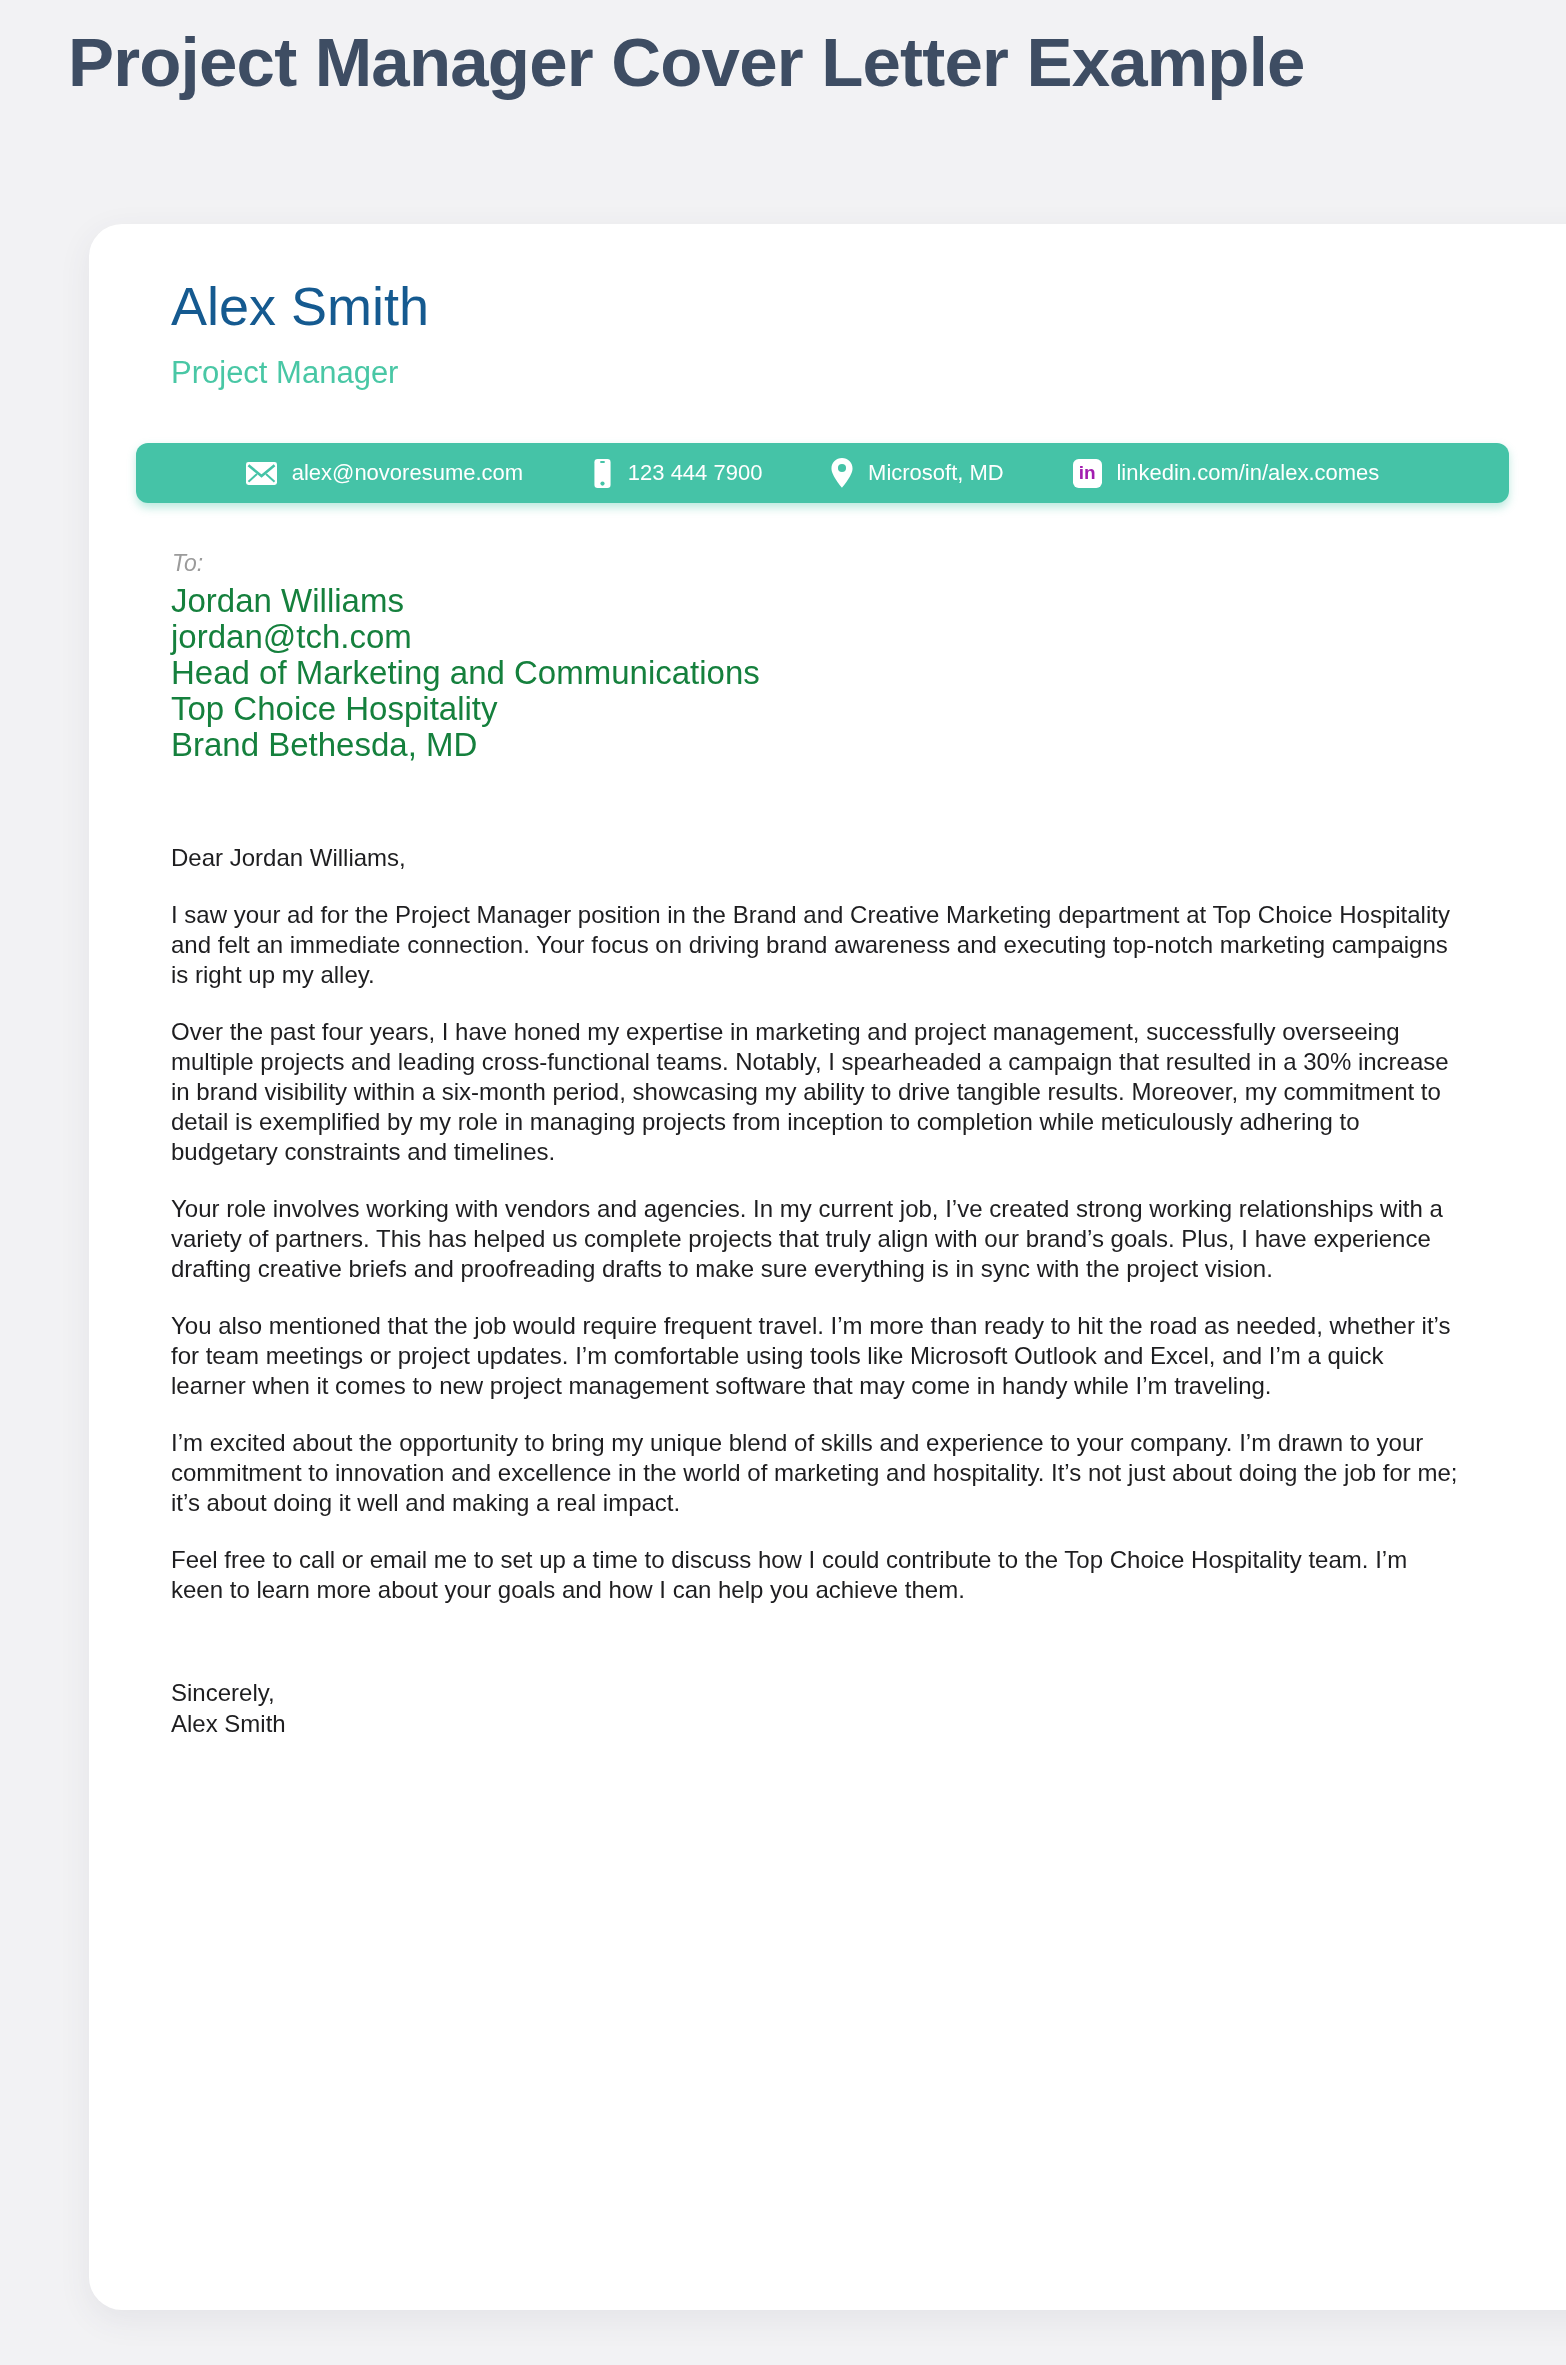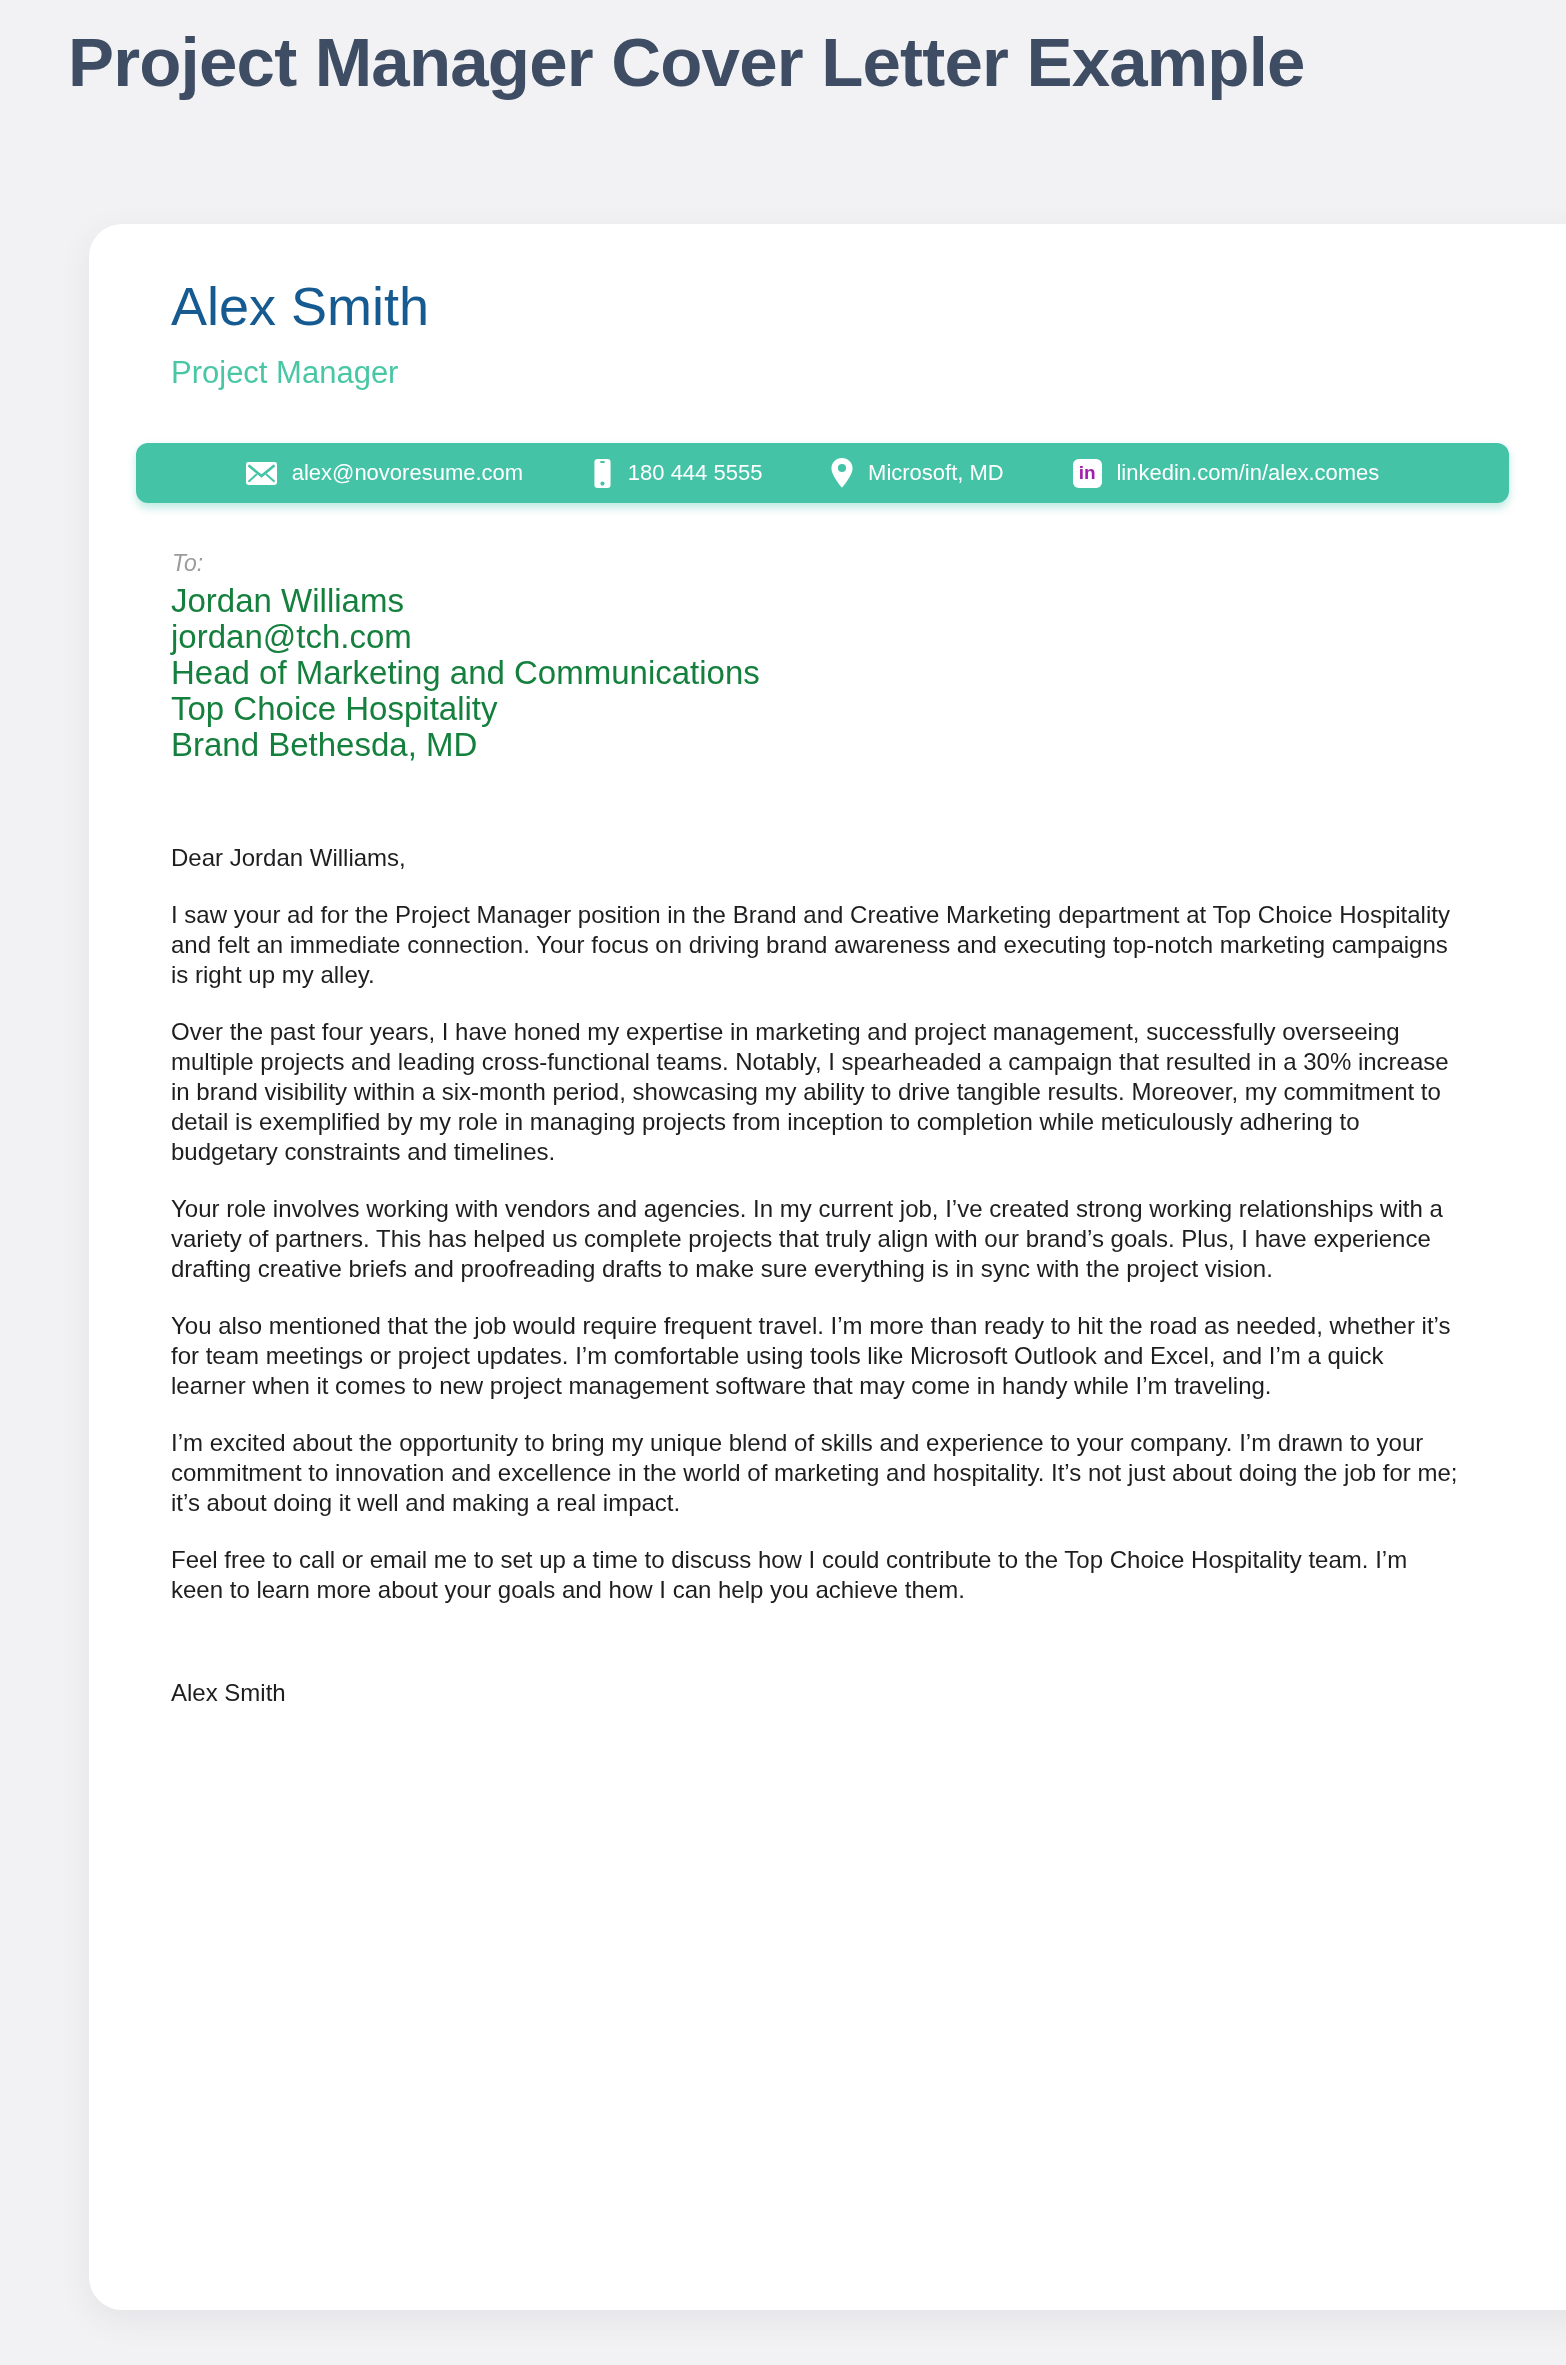--- a/index.html
+++ b/index.html
@@ -167,21 +167,21 @@
       <span>alex@novoresume.com</span>
     </div>
     <div class="contact-item">
       <span class="icon">
         <svg width="21" height="31" viewBox="0 0 26 38">
           <rect x="3" y="1" width="20" height="36" rx="4" fill="#ffffff"></rect>
           <rect x="10" y="3.5" width="6" height="2.4" rx="1.2" fill="#45c3a7"></rect>
           <circle cx="13" cy="31.5" r="2.6" fill="#45c3a7"></circle>
         </svg>
       </span>
-      <span>180 444 5555</span>
+      <span>123 444 7900</span>
     </div>
     <div class="contact-item">
       <span class="icon">
         <svg width="22" height="30" viewBox="0 0 27 37">
           <path fill-rule="evenodd" fill="#ffffff" d="M13.5 0C6.3 0 0.5 5.7 0.5 12.8 0.5 21.8 13.5 36.5 13.5 36.5S26.5 21.8 26.5 12.8C26.5 5.7 20.7 0 13.5 0ZM13.5 17.4a5 5 0 1 1 0-10 5 5 0 0 1 0 10Z"></path>
         </svg>
       </span>
       <span>Microsoft, MD</span>
     </div>
     <div class="contact-item">
@@ -204,19 +204,20 @@
 
   <div class="letter-body">
     <p>Dear Jordan Williams,</p>
     <p>I saw your ad for the Project Manager position in the Brand and Creative Marketing department at Top Choice Hospitality and felt an immediate connection. Your focus on driving brand awareness and executing top-notch marketing campaigns is right up my alley.</p>
     <p>Over the past four years, I have honed my expertise in marketing and project management, successfully overseeing multiple projects and leading cross-functional teams. Notably, I spearheaded a campaign that resulted in a 30% increase in brand visibility within a six-month period, showcasing my ability to drive tangible results. Moreover, my commitment to detail is exemplified by my role in managing projects from inception to completion while meticulously adhering to budgetary constraints and timelines.</p>
     <p>Your role involves working with vendors and agencies. In my current job, I’ve created strong working relationships with a variety of partners. This has helped us complete projects that truly align with our brand’s goals. Plus, I have experience drafting creative briefs and proofreading drafts to make sure everything is in sync with the project vision.</p>
     <p>You also mentioned that the job would require frequent travel. I’m more than ready to hit the road as needed, whether it’s for team meetings or project updates. I’m comfortable using tools like Microsoft Outlook and Excel, and I’m a quick learner when it comes to new project management software that may come in handy while I’m traveling.</p>
     <p>I’m excited about the opportunity to bring my unique blend of skills and experience to your company. I’m drawn to your commitment to innovation and excellence in the world of marketing and hospitality. It’s not just about doing the job for me; it’s about doing it well and making a real impact.</p>
     <p>Feel free to call or email me to set up a time to discuss how I could contribute to the Top Choice Hospitality team. I’m keen to learn more about your goals and how I can help you achieve them.</p>
     <div class="signature-block">
+      <div>Sincerely,</div>
       <div>Alex Smith</div>
     </div>
   </div>
 
 
 </div>
 
 
 </body></html>

